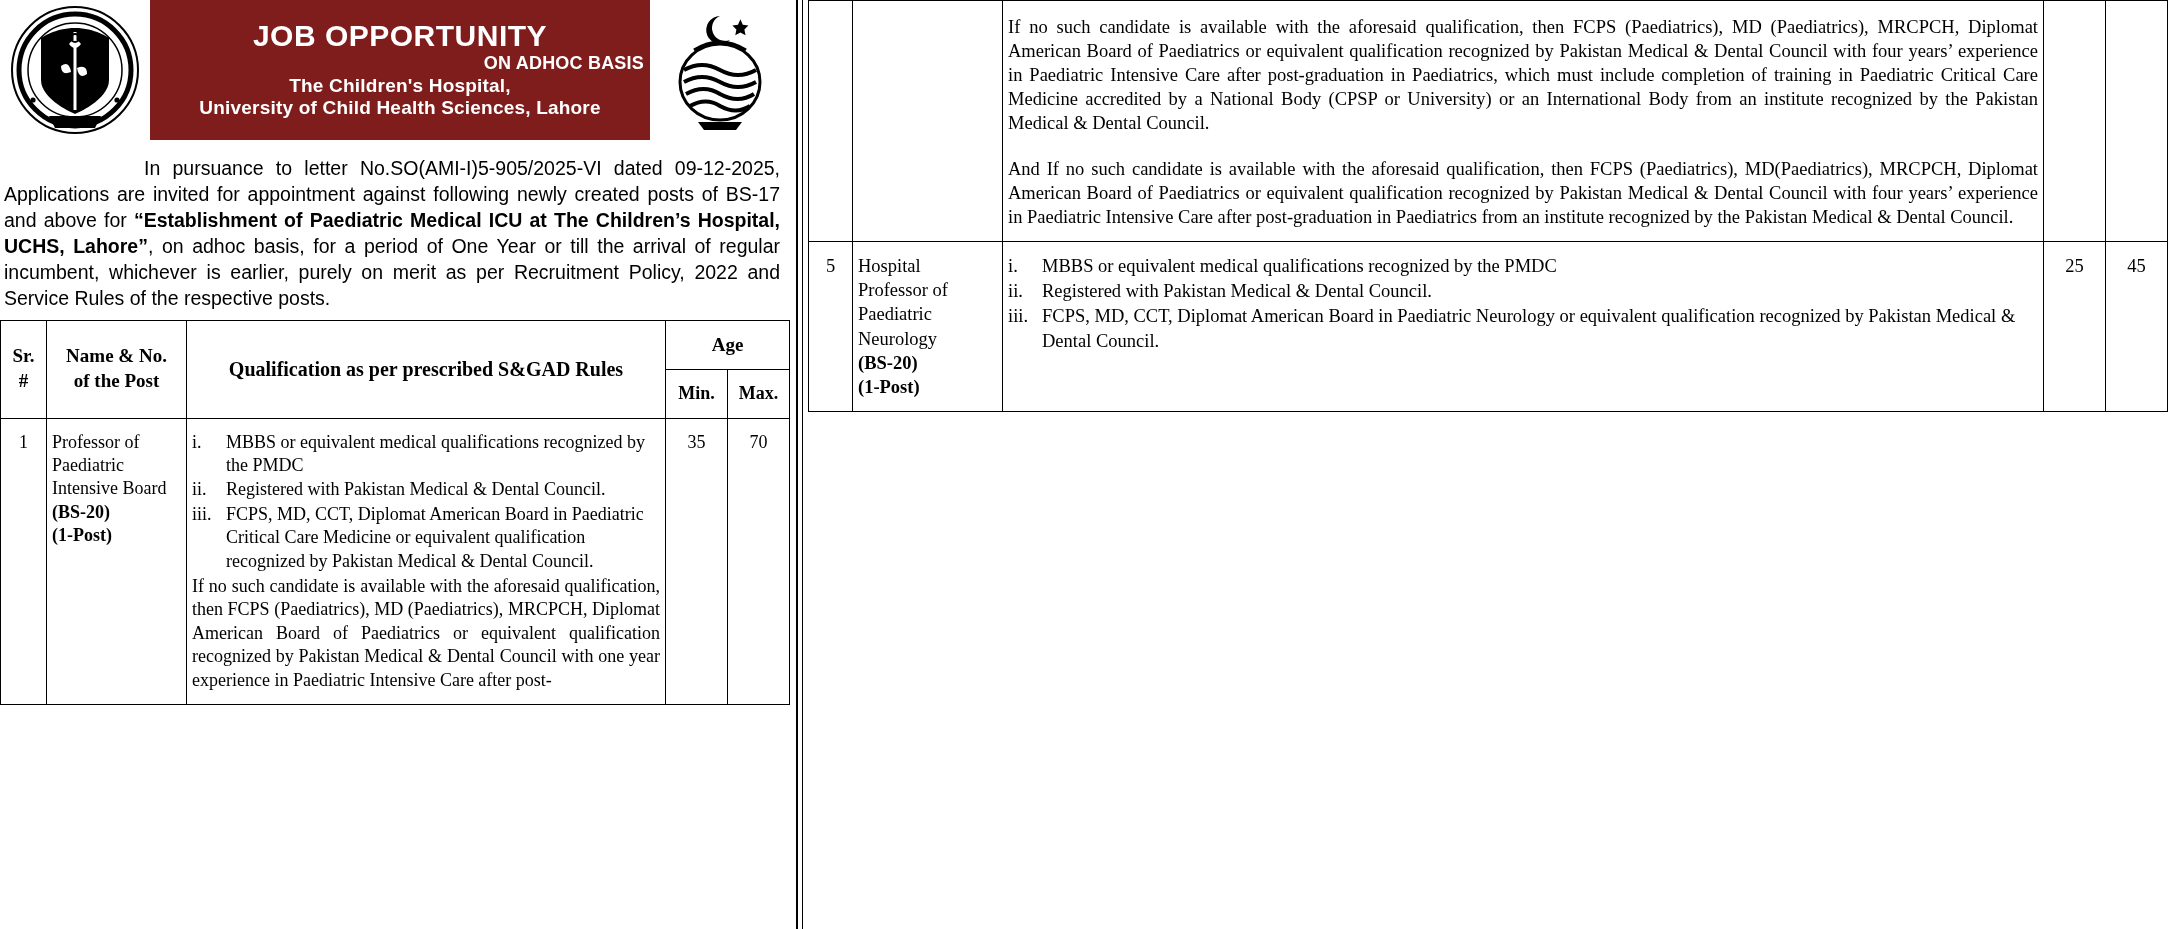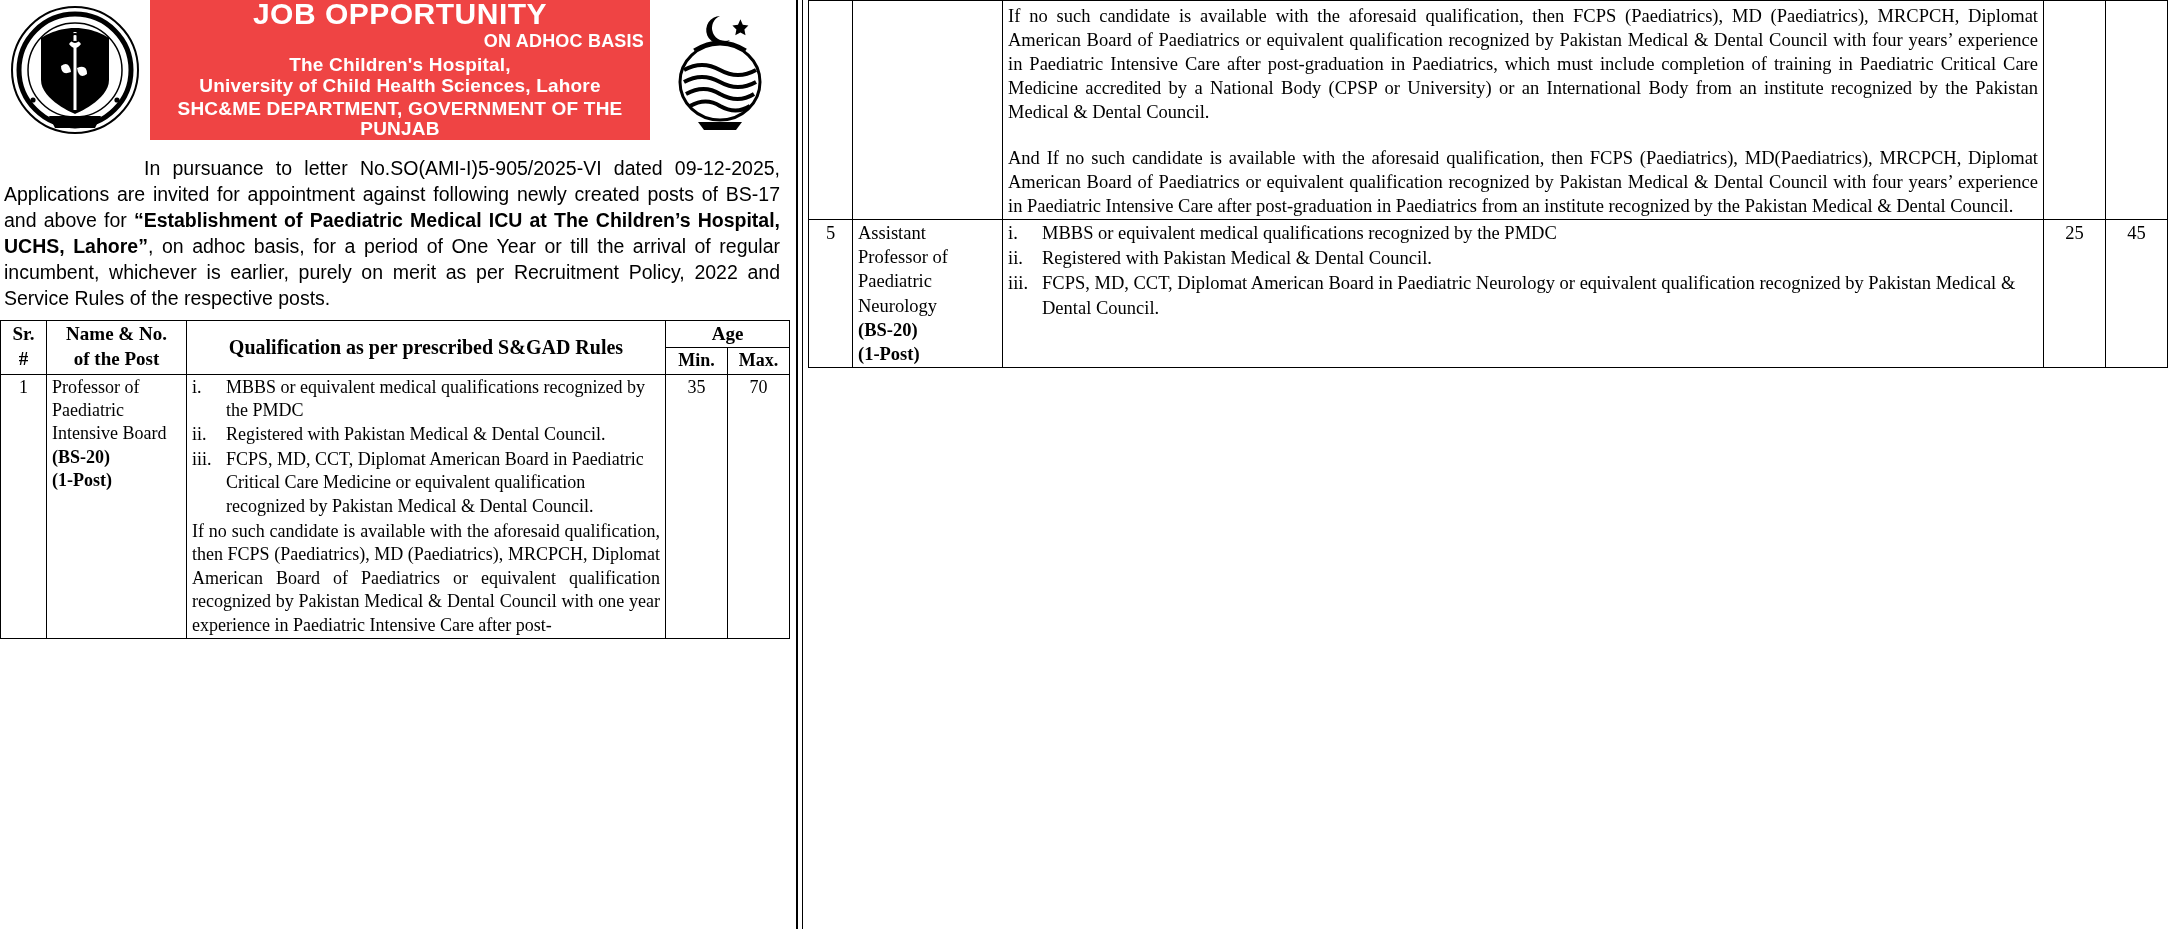--- a/index.html
+++ b/index.html
@@ -48,21 +48,21 @@
     display: flex;
     align-items: center;
     justify-content: center;
     flex: 0 0 150px;
     background: #fff;
   }
   .crest svg { display: block; }
 
   .banner {
     flex: 1 1 auto;
-    background: #ef4444;
+    background: #7f1d1d;
     color: #fff;
     text-align: center;
     font-family: "Liberation Sans", "DejaVu Sans", sans-serif;
     font-weight: bold;
     padding: 4px 6px 6px 6px;
     display: flex;
     flex-direction: column;
     justify-content: center;
     line-height: 1.08;
     letter-spacing: 0.2px;
@@ -97,21 +97,21 @@
   
   table.adtable {
     border-collapse: collapse;
     width: 100%;
     font-size: 18px;
     line-height: 1.3;
   }
   table.adtable td, table.adtable th {
     border: 1.6px solid #000;
     vertical-align: top;
-    padding: 1px 5px;
+    padding: 12px 5px;
     font-weight: normal;
   }
   table.adtable th {
     text-align: center;
     font-weight: bold;
     vertical-align: middle;
   }
   .c-sr   { width: 46px;  text-align: center; margin-top: 11px; }
   .c-name { width: 140px; }
   .c-qual { }
@@ -202,21 +202,20 @@
           <circle cx="108" cy="96" r="2.6" fill="#000"></circle>
           <path d="M40 112 h52 l-6 12 h-40 z" fill="#000"></path>
         </svg>
       </div>
 
       <div class="banner">
         <div class="l1">JOB OPPORTUNITY</div>
         <div class="l2">ON ADHOC BASIS</div>
         <div class="l3">The Children's Hospital,</div>
         <div class="l4">University of Child Health Sciences, Lahore</div>
-        <div class="l5">SHC&amp;ME DEPARTMENT, GOVERNMENT OF THE PUNJAB</div>
       </div>
 
       <div class="emblem">
         <svg width="112" height="120" viewBox="0 0 112 120" aria-hidden="true">
           <path d="M56 6 a14 14 0 1 0 10 24 a11 11 0 1 1 -10 -24 Z" fill="#000"></path>
           <path d="M74 10 l3 7 l7 1 l-5 5 l1.4 7 l-6.4 -3.4 l-6.4 3.4 l1.4 -7 l-5 -5 l7 -1 z" fill="#000" transform="translate(6,-2) scale(0.8) translate(14,4)"></path>
           <ellipse cx="56" cy="72" rx="40" ry="38" fill="none" stroke="#000" stroke-width="3"></ellipse>
           <path d="M20 60 q18 -10 36 0 q18 10 36 0" fill="none" stroke="#000" stroke-width="4"></path>
           <path d="M20 72 q18 -10 36 0 q18 10 36 0" fill="none" stroke="#000" stroke-width="4"></path>
           <path d="M22 84 q18 -10 34 0 q18 10 34 0" fill="none" stroke="#000" stroke-width="4"></path>
@@ -300,21 +299,21 @@
               <div class="para">If no such candidate is available with the aforesaid qualification, then FCPS (Paediatrics), MD (Paediatrics),  MRCPCH, Diplomat American Board of Paediatrics or equivalent qualification recognized by Pakistan Medical &amp; Dental Council with four years’ experience in Paediatric Intensive Care after post-graduation in Paediatrics, which must include completion of training in Paediatric Critical Care Medicine accredited by a National Body (CPSP or University) or an International Body from an institute recognized by the Pakistan Medical &amp; Dental Council.</div>
               <div class="para">And If no such candidate is available with the aforesaid qualification, then FCPS (Paediatrics), MD(Paediatrics),  MRCPCH, Diplomat American Board of Paediatrics or equivalent qualification recognized by Pakistan Medical &amp; Dental Council with four years’ experience in Paediatric Intensive Care after post-graduation in Paediatrics from an institute recognized by the Pakistan Medical &amp; Dental Council.</div>
             </td>
             <td class="rc-min">&nbsp;</td>
             <td class="rc-max">&nbsp;</td>
           </tr>
 
           <tr>
             <td class="rc-sr">5</td>
             <td class="rc-name">
-              <div>Assistant</div>
+              <div>Hospital</div>
               <div>Professor of</div>
               <div>Paediatric</div>
               <div>Neurology</div>
               <div class="bold">(BS-20)</div>
               <div class="bold">(1-Post)</div>
             </td>
             <td>
               <ul class="qlist">
                 <li>
                   <span class="rn">i.</span>

